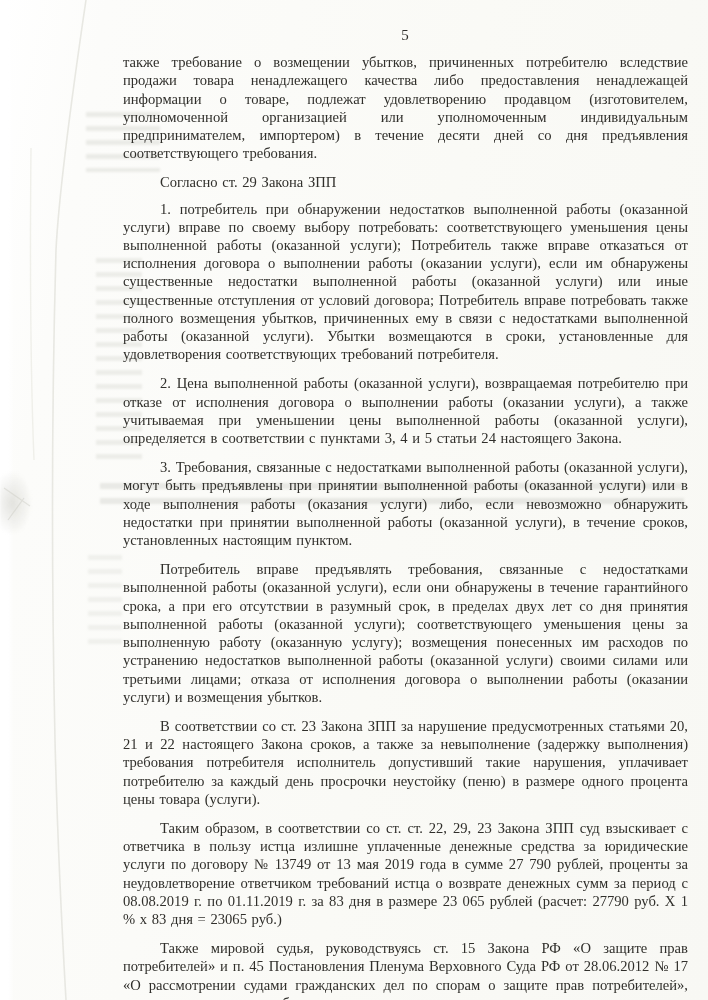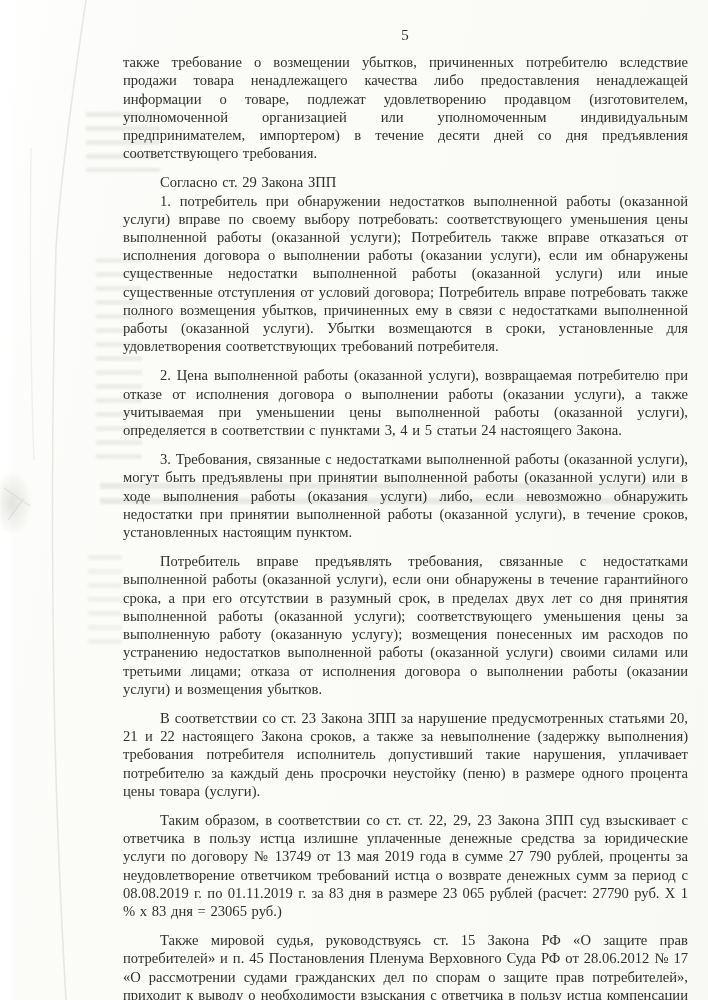--- a/index.html
+++ b/index.html
@@ -43,21 +43,21 @@
     font-size: 14.6px;
     line-height: 18.2px;
     text-align: justify;
   }
   .pageno {
     text-align: center; font-size: 15px; margin-bottom: 9px;
     letter-spacing: 1px;
   }
   .textblock p { margin: 0 0 11px 0; text-indent: 37px; word-spacing: 1px; }
   .textblock p.no-indent { text-indent: 0; }
-  .textblock p.tight { margin-bottom: 0; }
+  .textblock p.tight { margin-bottom: 8px; }
   .textblock p.justify-last { text-align-last: justify; }
 </style>
 </head>
 <body>
 
 <div class="scan-page">
 
   <div class="edge-strip"></div>
   <svg class="crease-svg" width="708" height="1000" viewBox="0 0 708 1000" aria-hidden="true">
     <path d="M 86,0 C 72,95 59,190 56,250 C 51,430 52,600 55,740 C 58,862 62,930 66,1000" fill="none" stroke="#e2e2dc" stroke-width="1.6" opacity="0.8"></path>

